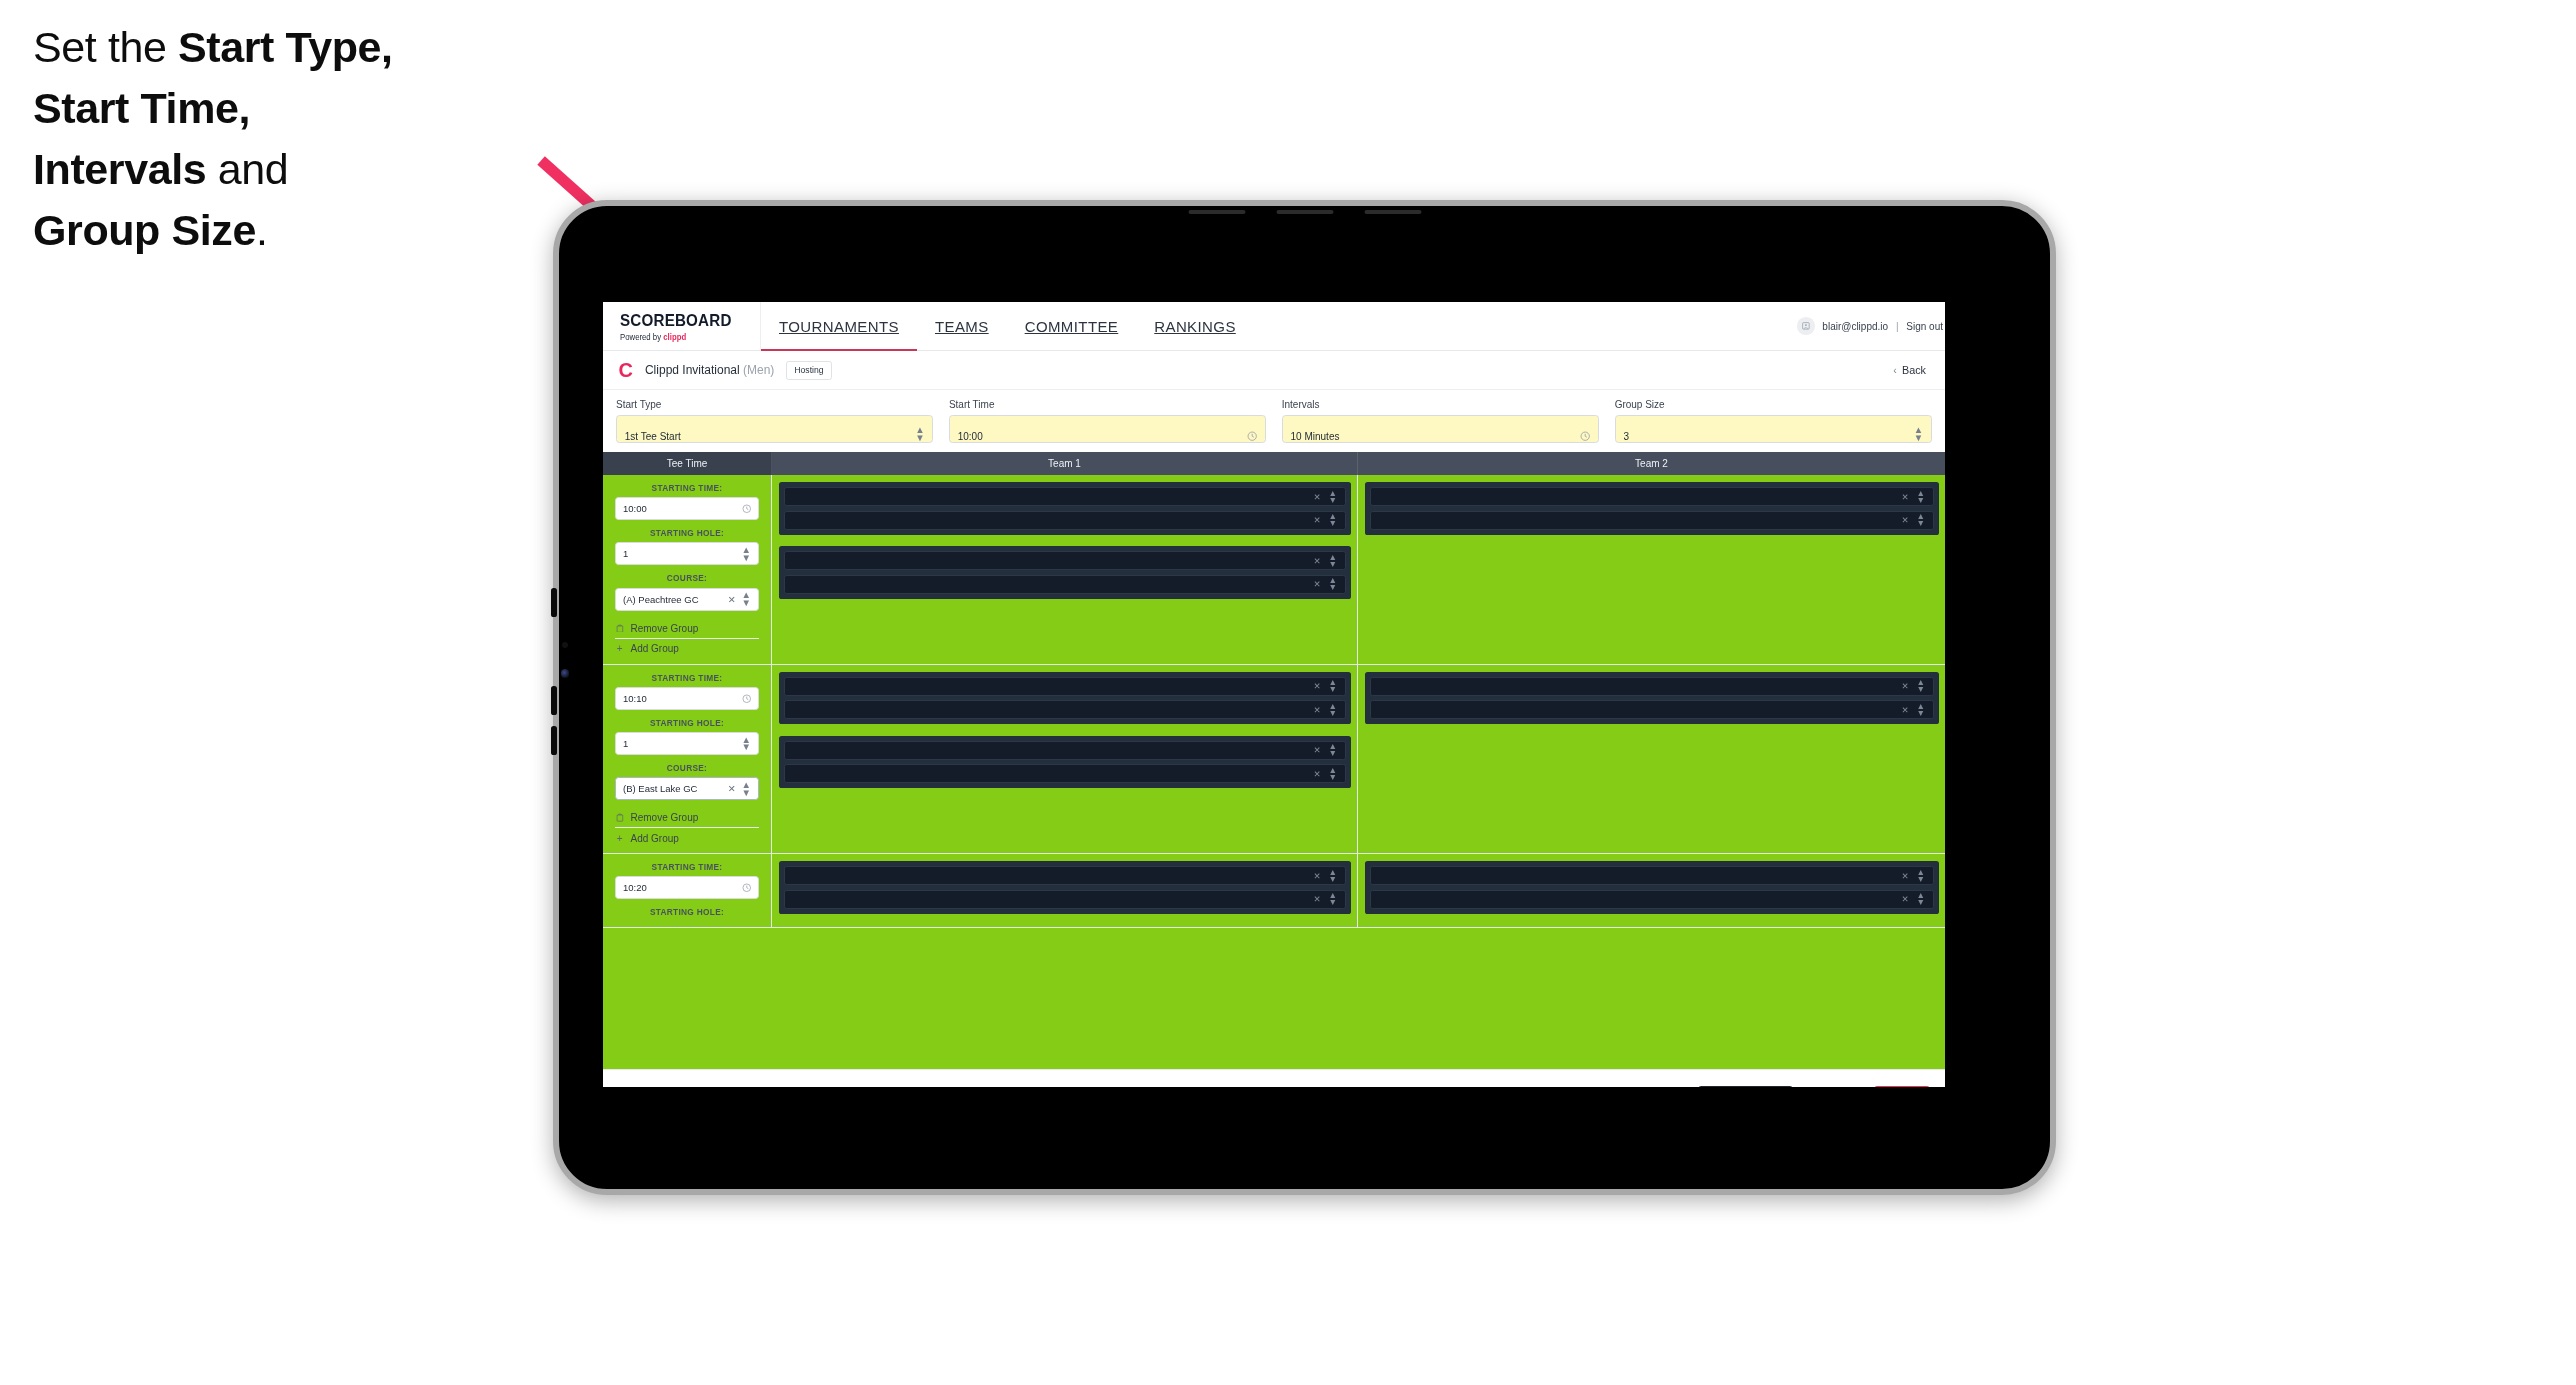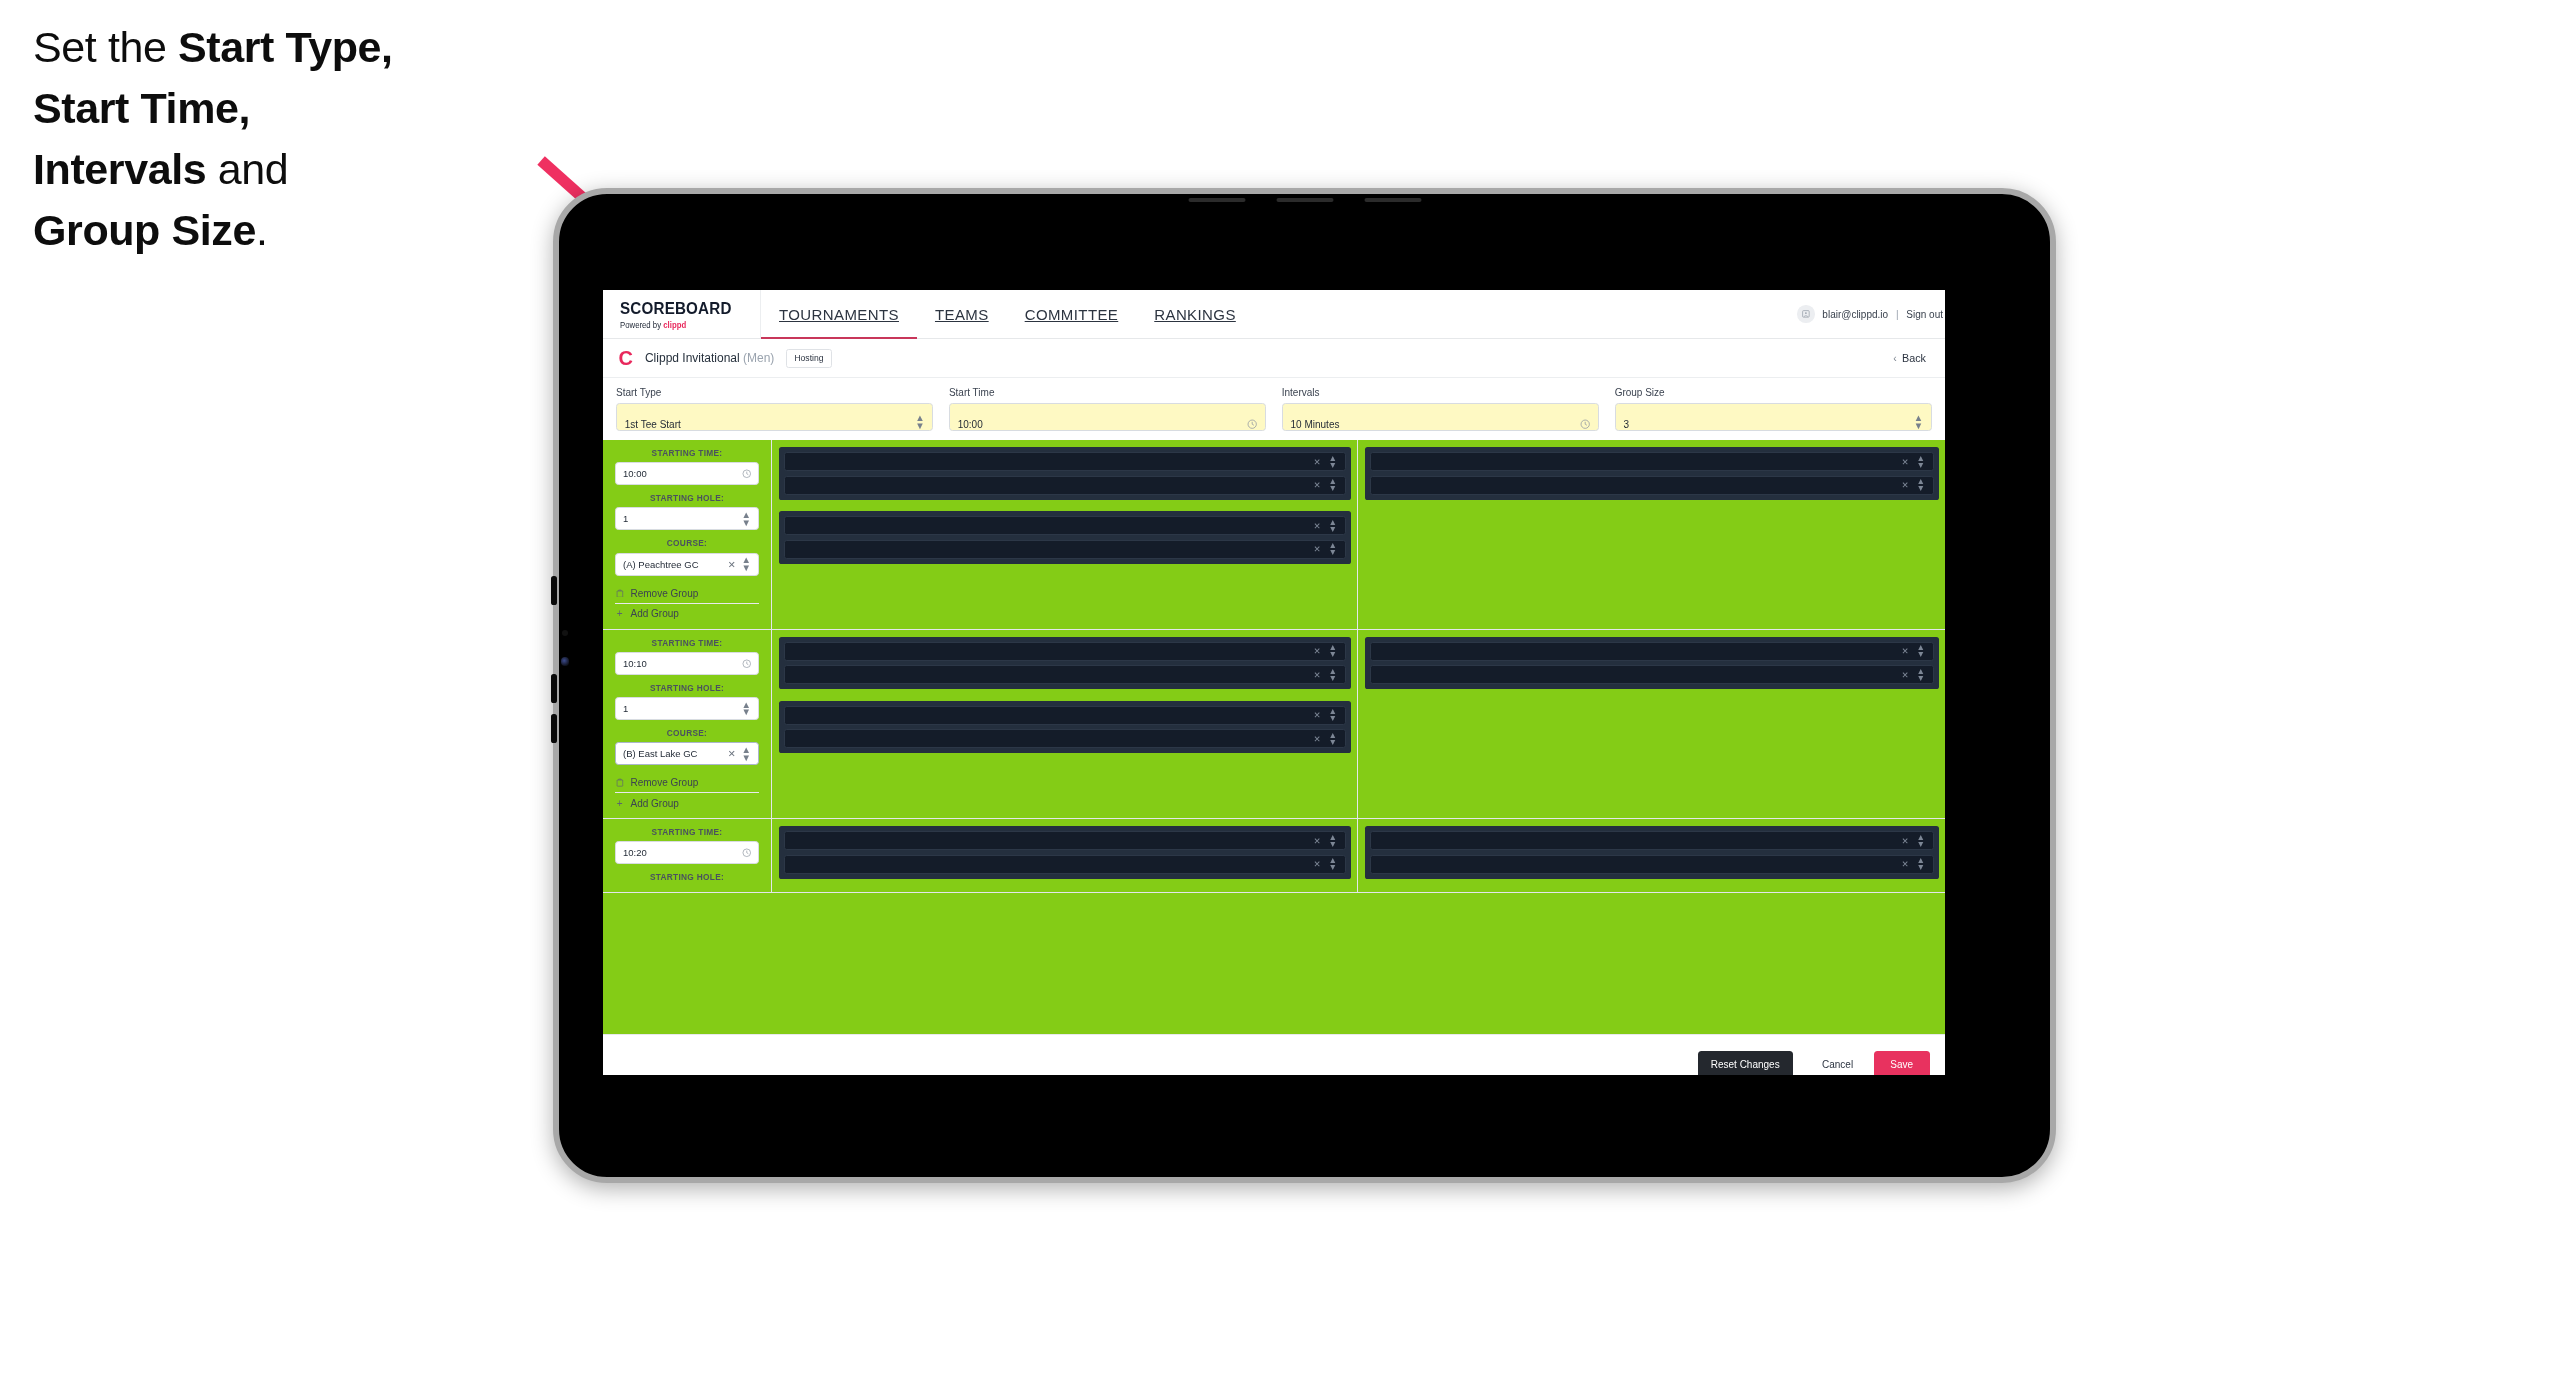--- a/index.html
+++ b/index.html
@@ -20,21 +20,21 @@
   }
   .headline .ln { display:block; margin-bottom: 18px; white-space: nowrap; }
   .headline b { font-weight: 700; }
 
   
   .arrow { position: absolute; left: 0; top: 0; width: 2576px; height: 1386px;
            pointer-events: none; }
 
   
   .tablet {
-    position: absolute; left: 553px; top: 188px;
+    position: absolute; left: 553px; top: 200px;
     width: 1503px; height: 995px;
     background: #000;
     border-radius: 54px;
     border: 6px solid #a8a8a8;
     box-shadow: 0 5.2px 22.4px rgba(0,0,0,0.30);
   }
   .bezel-btn { position:absolute; left:-7.8px; background:#0a0a0a; border-radius:2.6px; width:6px; }
   .btn-a { top: 382px; height: 29px; }
   .btn-b { top: 480px; height: 29px; }
   .btn-c { top: 520px; height: 29px; }
@@ -297,20 +297,25 @@
           <div class="field-ctl">
             <span class="val">3</span>
             <span class="spin">
                 <span>▲</span>
                 <span>▼</span>
               </span>
           </div>
         </div>
       </div>
 
+      <div class="thead">
+        <div class="th th-tee">Tee Time</div>
+        <div class="th th-t1">Team 1</div>
+        <div class="th th-t2">Team 2</div>
+      </div>
 
       <div class="tbody">
 
         <div class="trow">
           <div class="cell-tee">
             <div class="cap">STARTING TIME:</div>
             <div class="mini">
               <span class="val">10:00</span>
               <span class="ic">
                 <svg width="9.5" height="9.5" viewBox="0 0 14 14">

